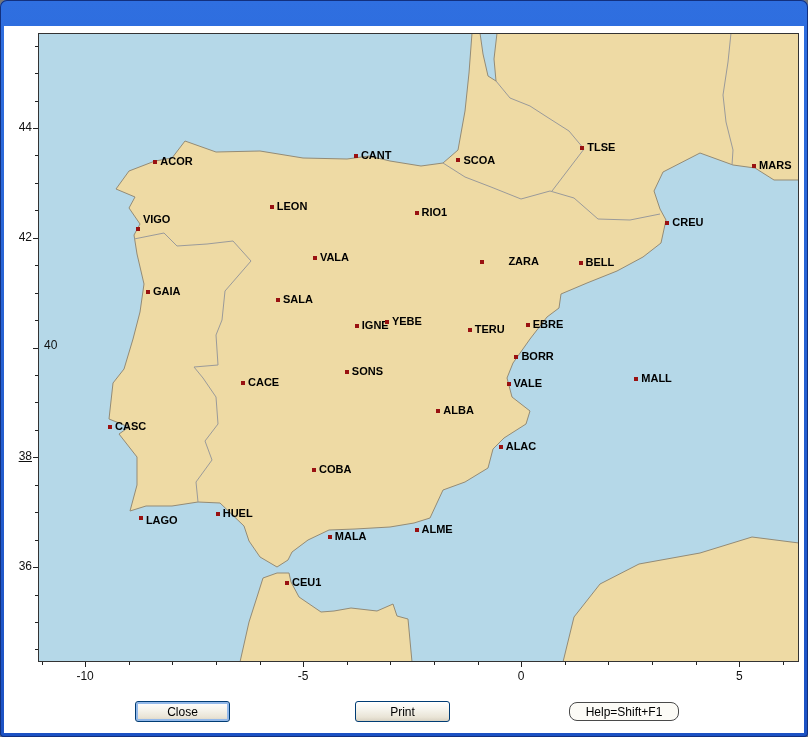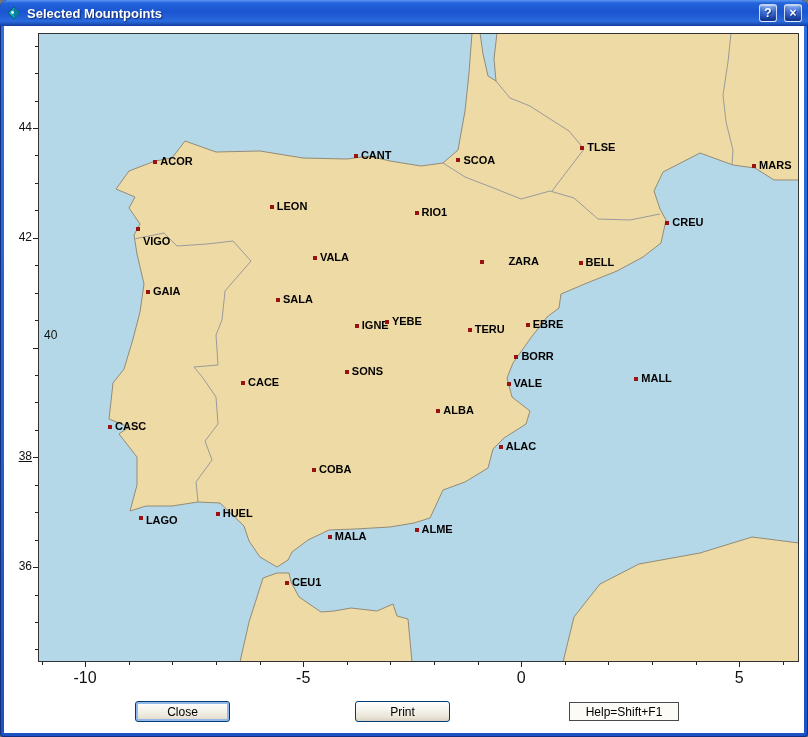--- a/index.html
+++ b/index.html
@@ -37,71 +37,60 @@
   .plot{
     position:absolute;left:34px;top:7px;width:761px;height:629px;
   }
   .plot svg{position:absolute;left:0;top:0;}
   .marker{position:absolute;width:4px;height:4px;background:var(--marker,#991111);}
   .station-label{
     position:absolute;font-size:11px;font-weight:700;color:#000;
     white-space:nowrap;line-height:13px;
   }
   .tick{position:absolute;background:#222;}
-  .xlabel{position:absolute;width:40px;text-align:center;font-size:16px;color:#111;}
+  .xlabel{position:absolute;width:40px;text-align:center;font-size:12px;color:#111;}
   .ylabel{position:absolute;left:0;width:28px;text-align:right;font-size:12px;color:#111;}
   .btn{
     position:absolute;height:21px;font-size:12px;color:#000;text-align:center;
     border:1px solid #003c74;border-radius:3px;line-height:19px;
     background:linear-gradient(180deg,#ffffff 0%,#f4f2ea 45%,#e9e4d6 80%,#d8d2c2 100%);
     box-shadow:inset 0 1px 0 #fff;
     cursor:default;
   }
   .btn-close-dialog{left:131px;top:675px;width:95px;box-shadow:inset 0 0 0 2px #93b9ea;}
   .btn-print{left:351px;top:675px;width:95px;}
   .btn-help{
     left:565px;top:676px;width:110px;height:19px;line-height:17px;
-    border:1px solid #4a4a4a;border-radius:0;background:#fcfbf6;box-shadow:none;
+    border:1px solid #4a4a4a;border-radius:8px;background:#fcfbf6;box-shadow:none;
   }
 </style>
 </head>
 <body>
 
 <div class="window">
 
-  <div class="titlebar">
-    <svg width="16" height="16" viewBox="0 0 16 16">
-      <polygon points="2,8 8,2 14,8 8,14" fill="#0aa6b4" stroke="#055a66" stroke-width="1"></polygon>
-      <polygon points="8,2 14,8 8,14" fill="#0c7f9e"></polygon>
-      <circle cx="6.5" cy="7.5" r="1.4" fill="#e8ffff"></circle>
-    </svg>
-    <span class="title-text">Selected Mountpoints</span>
-    <span class="tb-spacer"></span>
-    <div class="tb-btn">?</div>
-    <div class="tb-btn">×</div>
-  </div>
 
   <div class="content">
 
     <div class="plot" id="plot">
       <svg viewBox="0 0 761 629" width="761" height="629">
         <rect x="0" y="0" width="761" height="629" style="fill:var(--sea,#b5d8e8)"></rect>
         <polygon style="fill:var(--land,#eedaa4);stroke:var(--coast,#938b76);stroke-width:1" points="78,156 91,138 117,128 134,125 147,108 178,119 222,118 265,125 309,126 331,123 352,128 383,133 405,130 420,117 427,78 431,40 434,0 442,0 445,21 450,43 458,48 456,26 459,0 761,0 761,147 736,147 717,135 695,132 662,120 625,139 616,158 622,176 628,187 623,210 605,224 579,238 549,250 523,261 521,275 509,284 492,306 475,330 469,345 474,364 492,378 488,391 466,405 455,416 450,435 427,449 405,457 392,485 376,490 352,494 317,496 291,497 270,507 254,519 250,527 239,534 222,524 211,508 206,493 182,470 160,469 134,473 108,473 92,478 99,452 99,424 81,401 91,394 71,386 75,350 86,336 95,306 102,279 106,251 99,221 96,202 102,191 91,175 97,164"></polygon>
         <polygon style="fill:var(--land,#eedaa4);stroke:var(--coast,#938b76);stroke-width:1" points="202,629 211,589 219,564 225,545 239,540 251,540 253,549 261,564 283,579 296,578 313,575 339,578 355,571 359,583 370,586 374,629"></polygon>
         <polygon style="fill:var(--land,#eedaa4);stroke:var(--coast,#938b76);stroke-width:1" points="525,629 536,584 562,551 601,531 662,520 714,504 761,510 761,629"></polygon>
         <polyline style="fill:none;stroke:var(--boundary,#9a9a9a);stroke-width:1" points="96,206 126,200 139,213 169,211 195,208 213,228 200,243 187,258 184,287 178,302 180,332 156,334 165,345 178,364 180,391 167,408 174,427 158,449 160,469"></polyline>
         <polyline style="fill:none;stroke:var(--boundary,#9a9a9a);stroke-width:1" points="405,130 427,144 453,154 483,166 512,158 536,165 560,186 592,187 622,181"></polyline>
         <polyline style="fill:none;stroke:var(--boundary,#9a9a9a);stroke-width:1" points="458,48 472,65 492,73 509,84 531,98 546,116 514,158"></polyline>
         <polyline style="fill:none;stroke:var(--boundary,#9a9a9a);stroke-width:1" points="693,0 690,29 685,62 688,89 695,117 694,132"></polyline>
         <rect x="0.5" y="0.5" width="760" height="628" style="fill:none;stroke:var(--frame,#333333);stroke-width:1"></rect>
       </svg>
     <div class="marker" style="left: 115.3px; top: 127px;"></div>
         <div class="station-label" style="left: 122.3px; top: 122px;">ACOR</div>
         <div class="marker" style="left: 97.9px; top: 193.9px;"></div>
-        <div class="station-label" style="left: 104.9px; top: 202px;">VIGO</div>
+        <div class="station-label" style="left: 104.9px; top: 180px;">VIGO</div>
         <div class="marker" style="left: 107.9px; top: 257.1px;"></div>
         <div class="station-label" style="left: 114.9px; top: 252.1px;">GAIA</div>
         <div class="marker" style="left: 70px; top: 392.1px;"></div>
         <div class="station-label" style="left: 77px; top: 387.1px;">CASC</div>
         <div class="marker" style="left: 100.9px; top: 482.6px;"></div>
         <div class="station-label" style="left: 107.9px; top: 481px;">LAGO</div>
         <div class="marker" style="left: 177.7px; top: 478.8px;"></div>
         <div class="station-label" style="left: 184.7px; top: 473.8px;">HUEL</div>
         <div class="marker" style="left: 203px; top: 348.2px;"></div>
         <div class="station-label" style="left: 210px; top: 343.2px;">CACE</div>
@@ -187,21 +176,21 @@
         <div class="ylabel" style="top: 533px;">36</div>
         <div class="tick" style="left: 31px; top: 513.6px; width: 3px; height: 1px;"></div>
         <div class="tick" style="left: 31px; top: 486.2px; width: 3px; height: 1px;"></div>
         <div class="tick" style="left: 31px; top: 458.7px; width: 3px; height: 1px;"></div>
         <div class="tick" style="left: 29px; top: 431.3px; width: 5px; height: 1px;"></div>
         <div class="ylabel" style="top: 423.3px; text-decoration: underline;">38</div>
         <div class="tick" style="left: 31px; top: 403.8px; width: 3px; height: 1px;"></div>
         <div class="tick" style="left: 31px; top: 376.4px; width: 3px; height: 1px;"></div>
         <div class="tick" style="left: 31px; top: 348.9px; width: 3px; height: 1px;"></div>
         <div class="tick" style="left: 29px; top: 321.5px; width: 5px; height: 1px;"></div>
-        <div class="ylabel" style="top: 302px; padding-left: 40px;">40</div>
+        <div class="ylabel" style="top: 312px; padding-left: 40px;">40</div>
         <div class="tick" style="left: 31px; top: 294.1px; width: 3px; height: 1px;"></div>
         <div class="tick" style="left: 31px; top: 266.6px; width: 3px; height: 1px;"></div>
         <div class="tick" style="left: 31px; top: 239.2px; width: 3px; height: 1px;"></div>
         <div class="tick" style="left: 29px; top: 211.7px; width: 5px; height: 1px;"></div>
         <div class="ylabel" style="top: 203.7px;">42</div>
         <div class="tick" style="left: 31px; top: 184.3px; width: 3px; height: 1px;"></div>
         <div class="tick" style="left: 31px; top: 156.8px; width: 3px; height: 1px;"></div>
         <div class="tick" style="left: 31px; top: 129.4px; width: 3px; height: 1px;"></div>
         <div class="tick" style="left: 29px; top: 102px; width: 5px; height: 1px;"></div>
         <div class="ylabel" style="top: 94px;">44</div>

